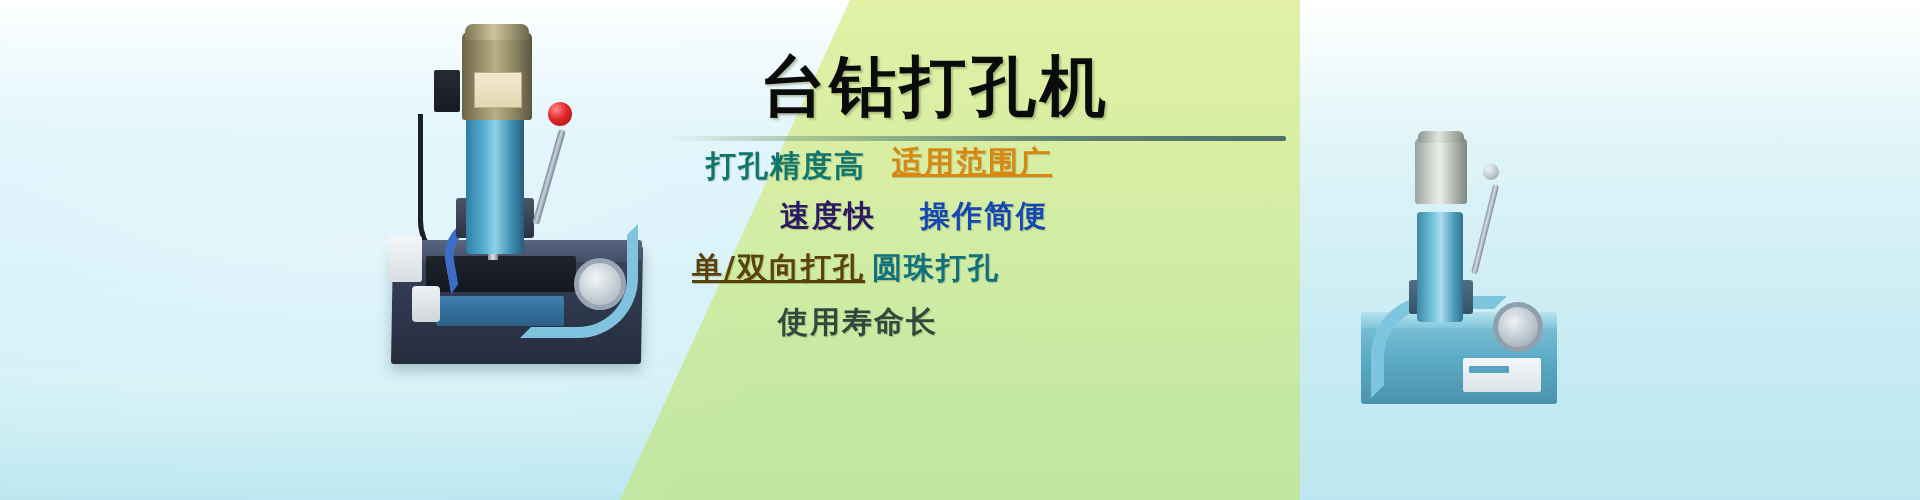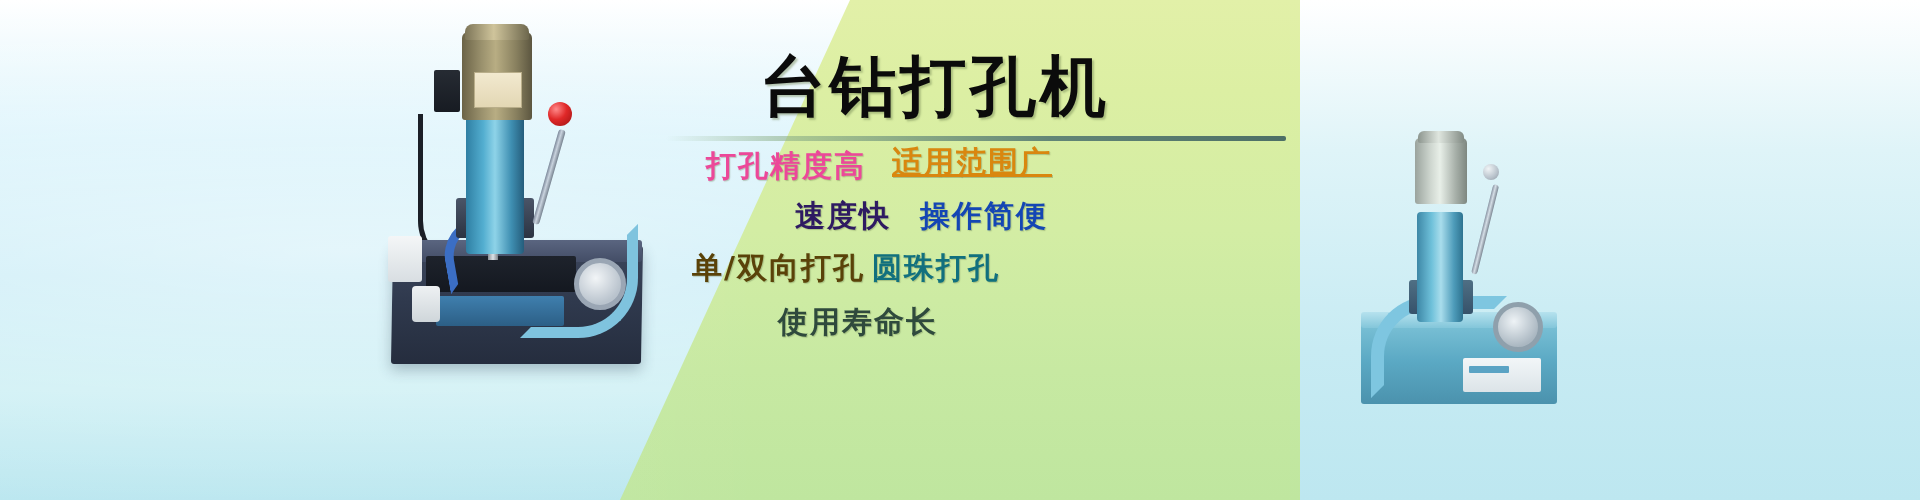--- a/index.html
+++ b/index.html
@@ -85,21 +85,21 @@
     position: absolute;
     font-size: 30px;
     font-weight: bold;
     letter-spacing: 2px;
     white-space: nowrap;
     text-shadow: 1px 1px 1px rgba(95,115,70,0.35);
   }
 
   .f-r1c1 { left: 86px;  top: 146px; color: #0d0d0d; }
   .f-r1c2 { left: 272px; top: 142px; color: #d9870f; text-decoration: underline; }
-  .f-r2c1 { left: 175px; top: 196px; color: #2e1a62; }
+  .f-r2c1 { left: 160px; top: 196px; color: #2e1a62; }
   .f-r2c2 { left: 300px; top: 196px; color: #1446b4; }
   .f-r3c1 { left: 72px;  top: 248px; color: #5a4208; }
   .f-r3c2 { left: 252px; top: 248px; color: #11707e; }
   .f-r4c1 { left: 158px; top: 302px; color: #2f4a3d; }
 
   
   .machine-l {
     position: absolute;
     left: 370px;
     top: 18px;
@@ -345,25 +345,25 @@
     <div class="ml-lever"></div>
     <div class="ml-knob"></div>
   </div>
 
   <div class="text-block">
 
     <div class="title">台钻打孔机</div>
 
     <div class="divider"></div>
 
-    <div class="feat f-r1c1" style="color: #ec4899;">打孔精度高</div>
+    <div class="feat f-r1c1" style="color: #0f766e;">打孔精度高</div>
     <div class="feat f-r1c2" style="color: rgb(217, 135, 15);">适用范围广</div>
     <div class="feat f-r2c1" style="color: rgb(46, 26, 98);">速度快</div>
     <div class="feat f-r2c2" style="color: rgb(20, 70, 180);">操作简便</div>
-    <div class="feat f-r3c1" style="color: rgb(90, 66, 8);">单/双向打孔</div>
+    <div class="feat f-r3c1" style="color: rgb(90, 66, 8); text-decoration: underline;">单/双向打孔</div>
     <div class="feat f-r3c2" style="color: rgb(17, 112, 126);">圆珠打孔</div>
     <div class="feat f-r4c1" style="color: rgb(47, 74, 61); font-family: Liberation Serif, serif;">使用寿命长</div>
 
   </div>
 
   <div class="machine-r">
     <div class="mr-base"></div>
     <div class="mr-base-top"></div>
     <div class="mr-hose"></div>
     <div class="mr-card"></div>

